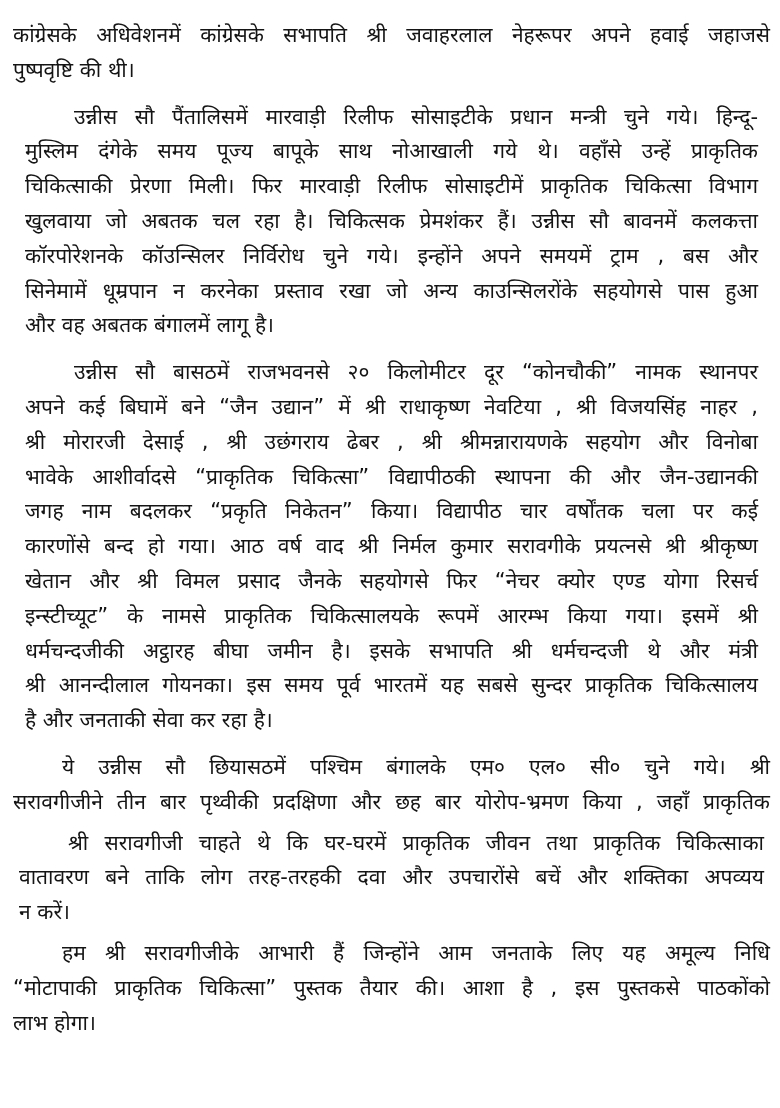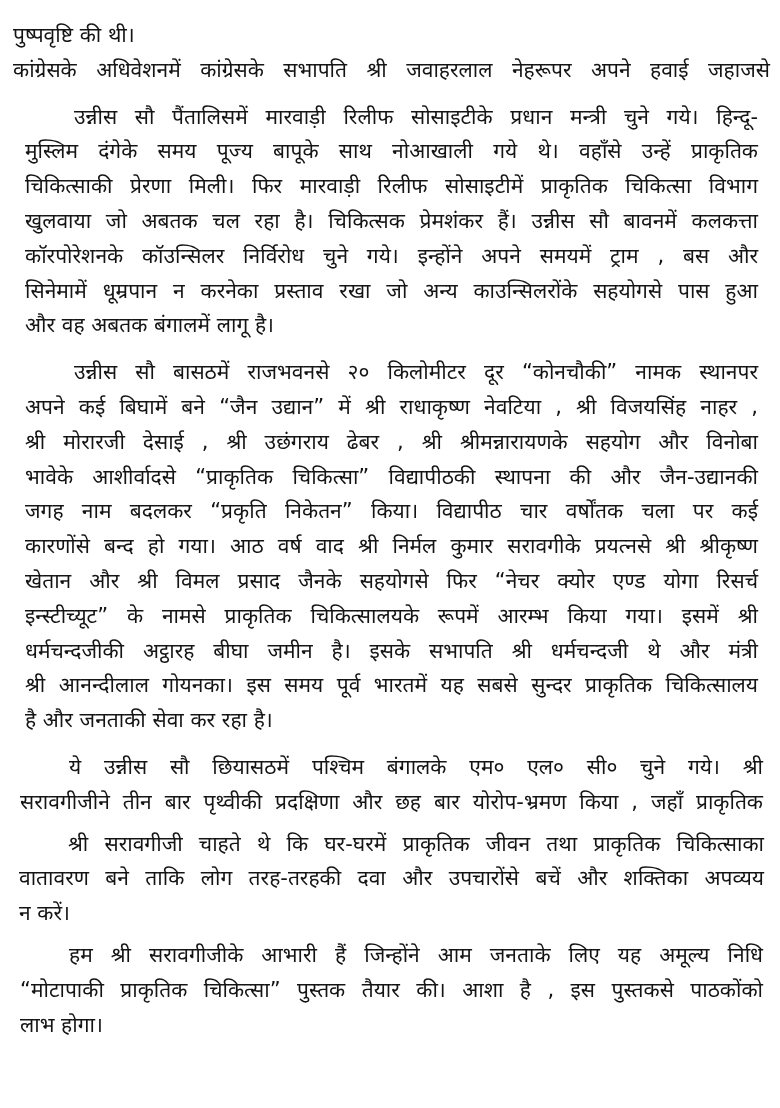--- a/index.html
+++ b/index.html
@@ -37,22 +37,22 @@
     .line.indent {
       padding-left: 49px;
     }
   </style>
 </head>
 <body>
 
 <div class="page">
 
   <p style="margin:0">
+    <span class="line">कांग्रेसके अधिवेशनमें कांग्रेसके सभापति श्री जवाहरलाल नेहरूपर अपने हवाई जहाजसे</span>
     <span class="line last">पुष्पवृष्टि की थी।</span>
-    <span class="line">कांग्रेसके अधिवेशनमें कांग्रेसके सभापति श्री जवाहरलाल नेहरूपर अपने हवाई जहाजसे</span>
   </p>
 
   <p style="margin:12px">
     <span class="line indent">उन्नीस सौ पैंतालिसमें मारवाड़ी रिलीफ सोसाइटीके प्रधान मन्त्री चुने गये। हिन्दू-</span>
     <span class="line">मुस्लिम दंगेके समय पूज्य बापूके साथ नोआखाली गये थे। वहाँसे उन्हें प्राकृतिक</span>
     <span class="line">चिकित्साकी प्रेरणा मिली। फिर मारवाड़ी रिलीफ सोसाइटीमें प्राकृतिक चिकित्सा विभाग</span>
     <span class="line">खुलवाया जो अबतक चल रहा है। चिकित्सक प्रेमशंकर हैं। उन्नीस सौ बावनमें कलकत्ता</span>
     <span class="line">कॉरपोरेशनके कॉउन्सिलर निर्विरोध चुने गये। इन्होंने अपने समयमें ट्राम , बस और</span>
     <span class="line">सिनेमामें धूम्रपान न करनेका प्रस्ताव रखा जो अन्य काउन्सिलरोंके सहयोगसे पास हुआ</span>
     <span class="line last">और वह अबतक बंगालमें लागू है।</span>
@@ -65,30 +65,30 @@
     <span class="line">भावेके आशीर्वादसे “प्राकृतिक चिकित्सा” विद्यापीठकी स्थापना की और जैन-उद्यानकी</span>
     <span class="line">जगह नाम बदलकर “प्रकृति निकेतन” किया। विद्यापीठ चार वर्षोंतक चला पर कई</span>
     <span class="line">कारणोंसे बन्द हो गया। आठ वर्ष वाद श्री निर्मल कुमार सरावगीके प्रयत्नसे श्री श्रीकृष्ण</span>
     <span class="line">खेतान और श्री विमल प्रसाद जैनके सहयोगसे फिर “नेचर क्योर एण्ड योगा रिसर्च</span>
     <span class="line">इन्स्टीच्यूट” के नामसे प्राकृतिक चिकित्सालयके रूपमें आरम्भ किया गया। इसमें श्री</span>
     <span class="line">धर्मचन्दजीकी अट्ठारह बीघा जमीन है। इसके सभापति श्री धर्मचन्दजी थे और मंत्री</span>
     <span class="line">श्री आनन्दीलाल गोयनका। इस समय पूर्व भारतमें यह सबसे सुन्दर प्राकृतिक चिकित्सालय</span>
     <span class="line last">है और जनताकी सेवा कर रहा है।</span>
   </p>
 
-  <p style="margin:7px">
+  <p style="margin:0">
     <span class="line indent">ये उन्नीस सौ छियासठमें पश्चिम बंगालके एम० एल० सी० चुने गये। श्री</span>
     <span class="line">सरावगीजीने तीन बार पृथ्वीकी प्रदक्षिणा और छह बार योरोप-भ्रमण किया , जहाँ प्राकृतिक</span>
   </p>
 
   <p style="margin:6px">
     <span class="line indent">श्री सरावगीजी चाहते थे कि घर-घरमें प्राकृतिक जीवन तथा प्राकृतिक चिकित्साका</span>
     <span class="line">वातावरण बने ताकि लोग तरह-तरहकी दवा और उपचारोंसे बचें और शक्तिका अपव्यय</span>
     <span class="line last">न करें।</span>
   </p>
 
-  <p style="margin:7px">
+  <p style="margin:0">
     <span class="line indent">हम श्री सरावगीजीके आभारी हैं जिन्होंने आम जनताके लिए यह अमूल्य निधि</span>
     <span class="line">“मोटापाकी प्राकृतिक चिकित्सा” पुस्तक तैयार की। आशा है , इस पुस्तकसे पाठकोंको</span>
     <span class="line last">लाभ होगा।</span>
   </p>
 
 </div>
 
 </body></html>

